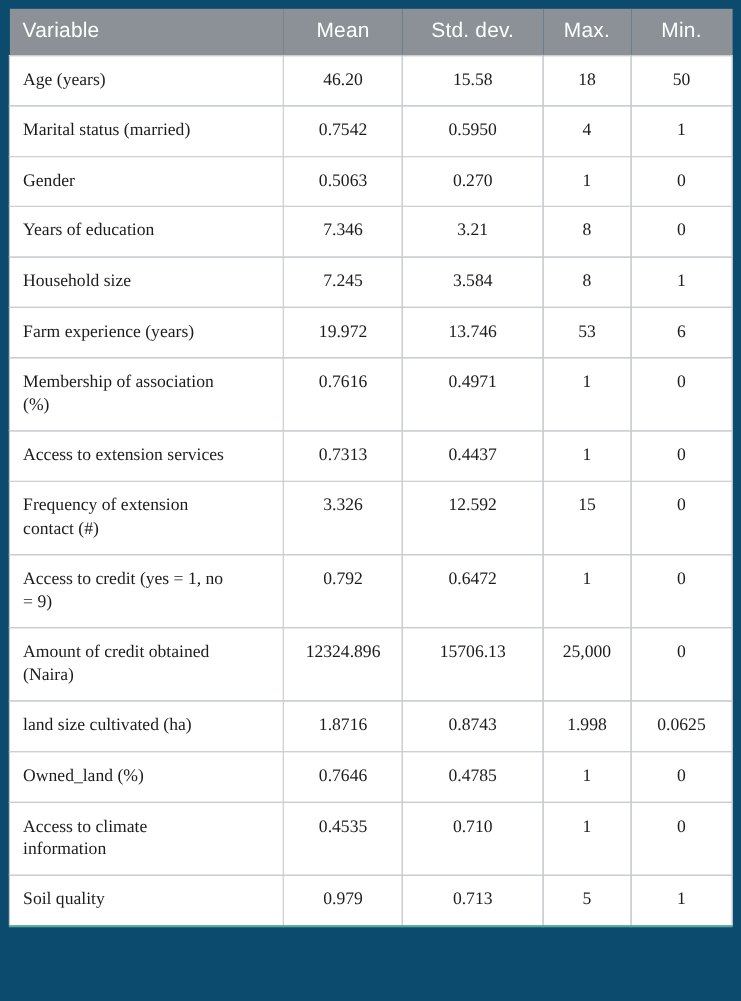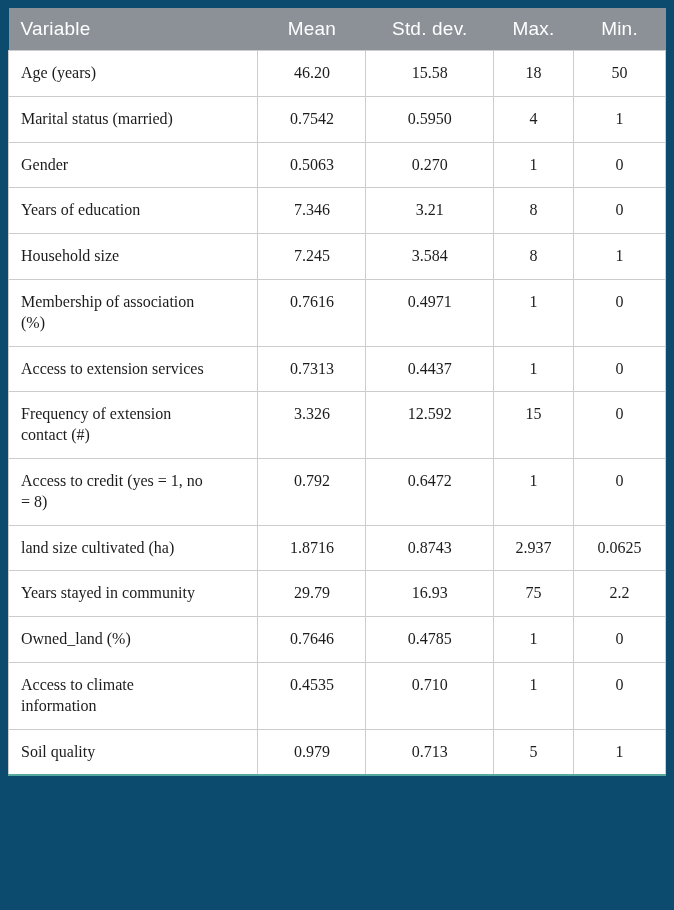--- a/index.html
+++ b/index.html
@@ -102,20 +102,27 @@
           <td class="num-col">0</td>
         </tr>
         <tr>
           <td class="var-col">Household size</td>
           <td class="num-col">7.245</td>
           <td class="num-col">3.584</td>
           <td class="num-col">8</td>
           <td class="num-col">1</td>
         </tr>
         <tr>
+          <td class="var-col">Farm experience (years)</td>
+          <td class="num-col">19.972</td>
+          <td class="num-col">13.746</td>
+          <td class="num-col">53</td>
+          <td class="num-col">6</td>
+        </tr>
+        <tr>
           <td class="var-col">Membership of association
 (%)</td>
           <td class="num-col">0.7616</td>
           <td class="num-col">0.4971</td>
           <td class="num-col">1</td>
           <td class="num-col">0</td>
         </tr>
         <tr>
           <td class="var-col">Access to extension services</td>
           <td class="num-col">0.7313</td>
@@ -126,39 +133,40 @@
         <tr>
           <td class="var-col">Frequency of extension
 contact (#)</td>
           <td class="num-col">3.326</td>
           <td class="num-col">12.592</td>
           <td class="num-col">15</td>
           <td class="num-col">0</td>
         </tr>
         <tr>
           <td class="var-col">Access to credit (yes = 1, no
-= 8)</td>
+= 9)</td>
           <td class="num-col">0.792</td>
           <td class="num-col">0.6472</td>
           <td class="num-col">1</td>
           <td class="num-col">0</td>
         </tr>
         <tr>
+          <td class="var-col">Amount of credit obtained
+(Naira)</td>
+          <td class="num-col">12324.896</td>
+          <td class="num-col">15706.13</td>
+          <td class="num-col">25,000</td>
+          <td class="num-col">0</td>
+        </tr>
+        <tr>
           <td class="var-col">land size cultivated (ha)</td>
           <td class="num-col">1.8716</td>
           <td class="num-col">0.8743</td>
-          <td class="num-col">2.937</td>
+          <td class="num-col">1.998</td>
           <td class="num-col">0.0625</td>
-        </tr>
-        <tr>
-          <td class="var-col">Years stayed in community</td>
-          <td class="num-col">29.79</td>
-          <td class="num-col">16.93</td>
-          <td class="num-col">75</td>
-          <td class="num-col">2.2</td>
         </tr>
         <tr>
           <td class="var-col">Owned_land (%)</td>
           <td class="num-col">0.7646</td>
           <td class="num-col">0.4785</td>
           <td class="num-col">1</td>
           <td class="num-col">0</td>
         </tr>
         <tr>
           <td class="var-col">Access to climate

